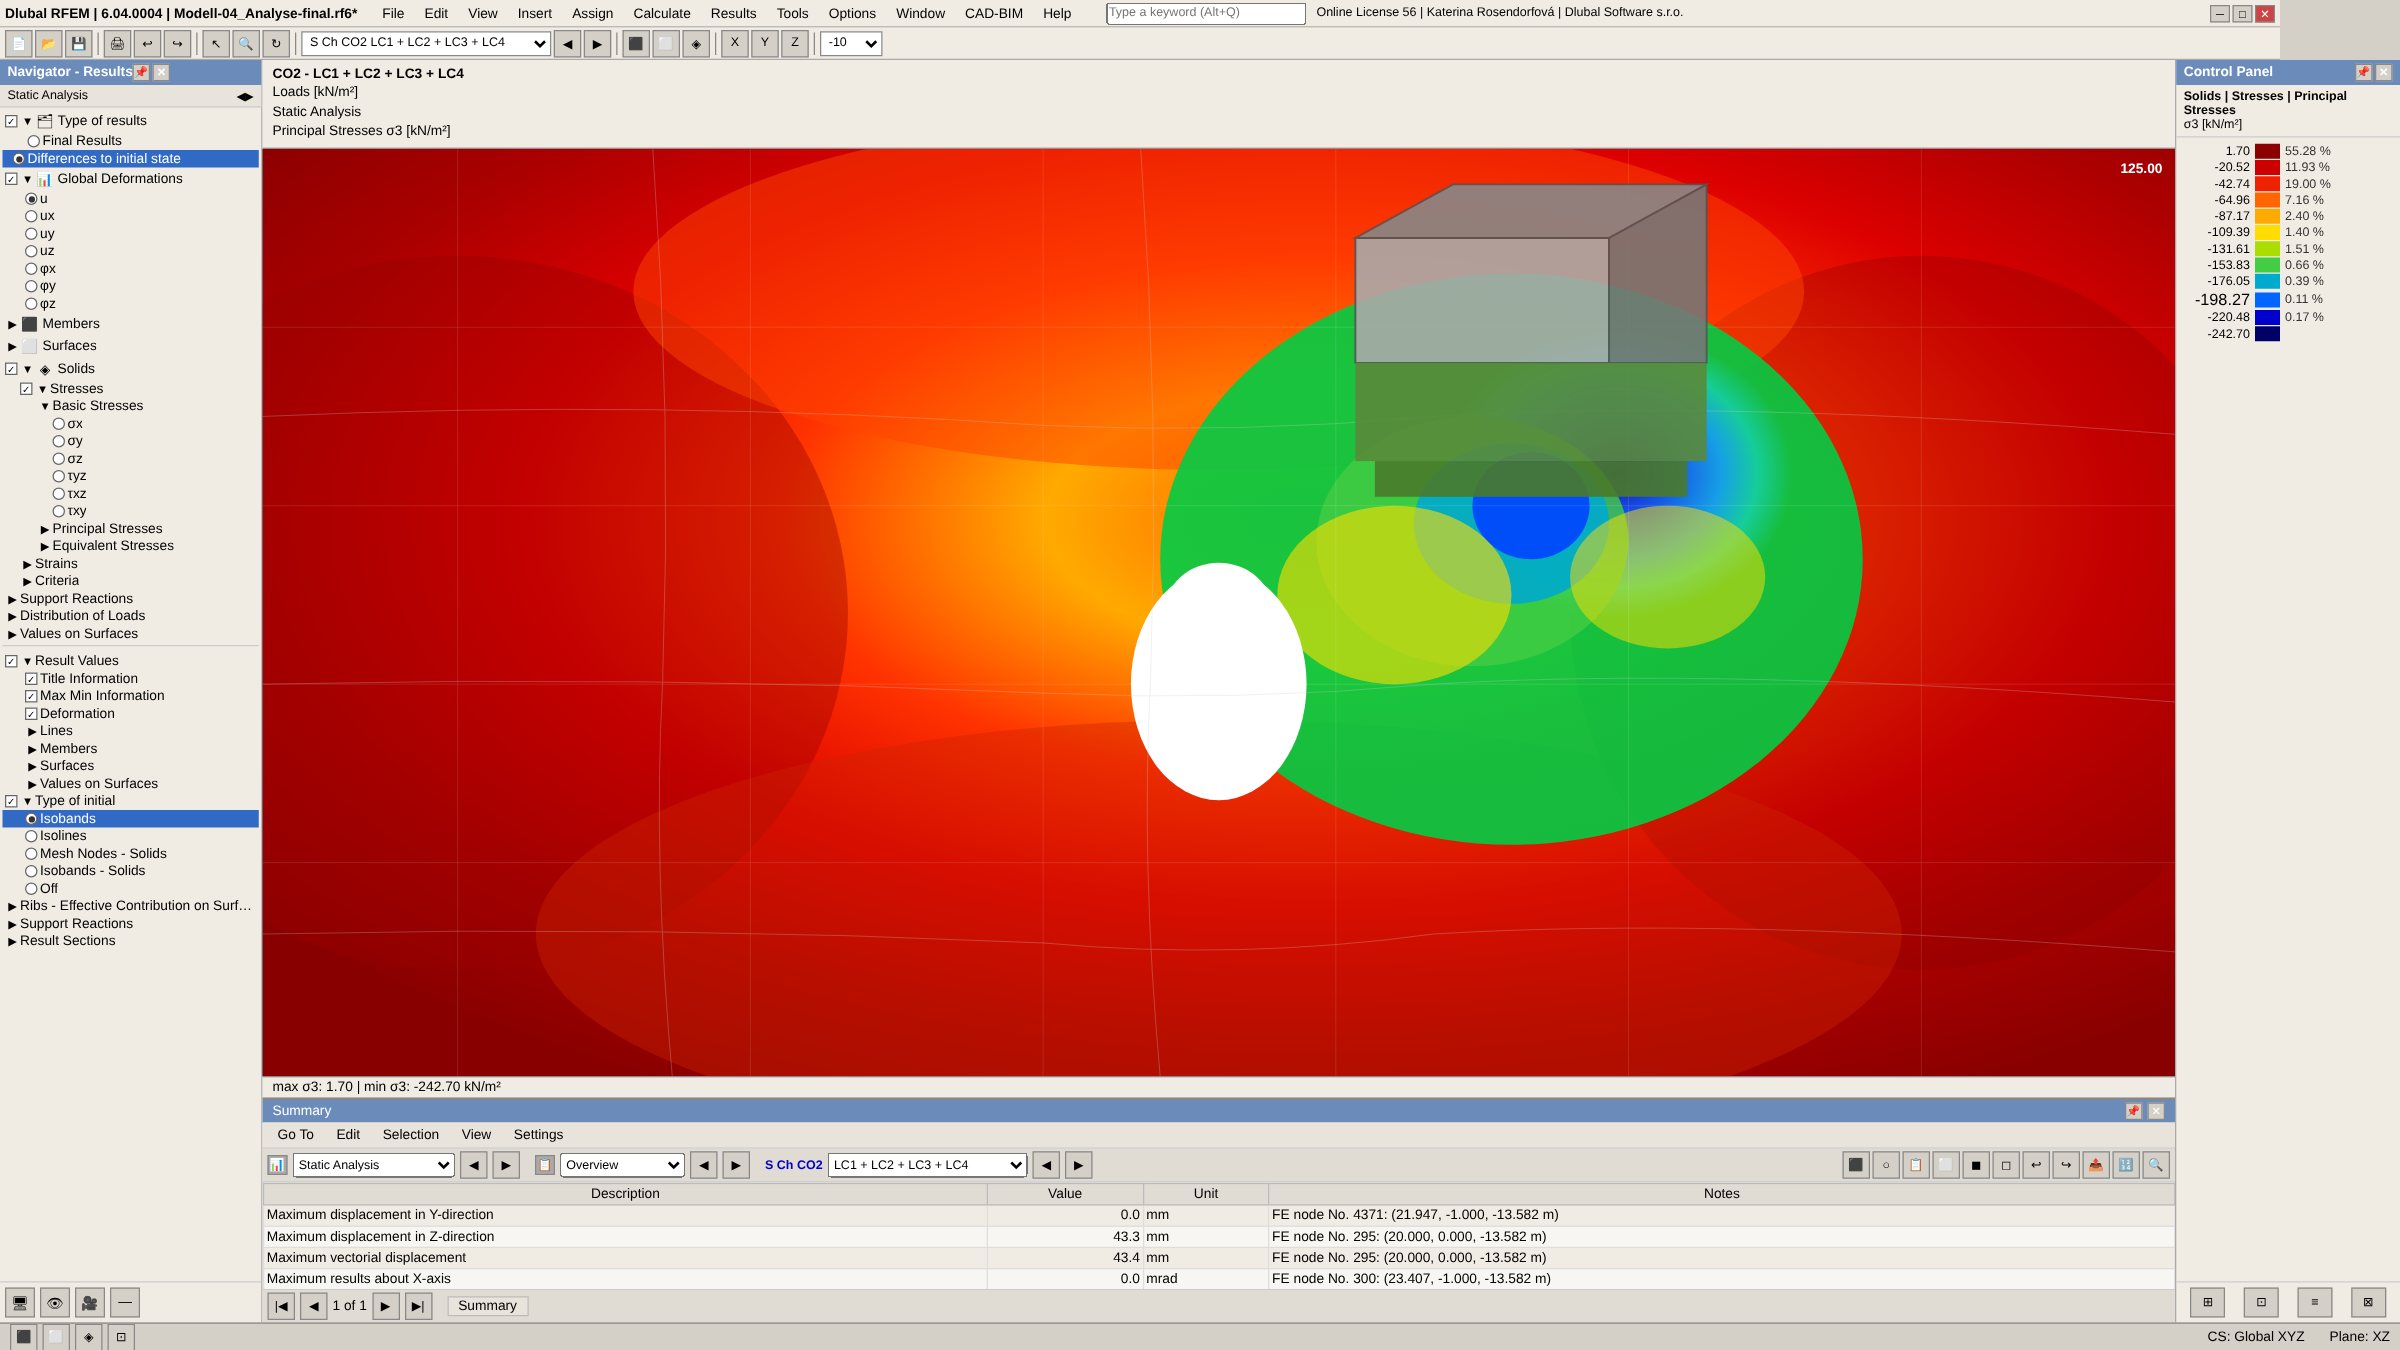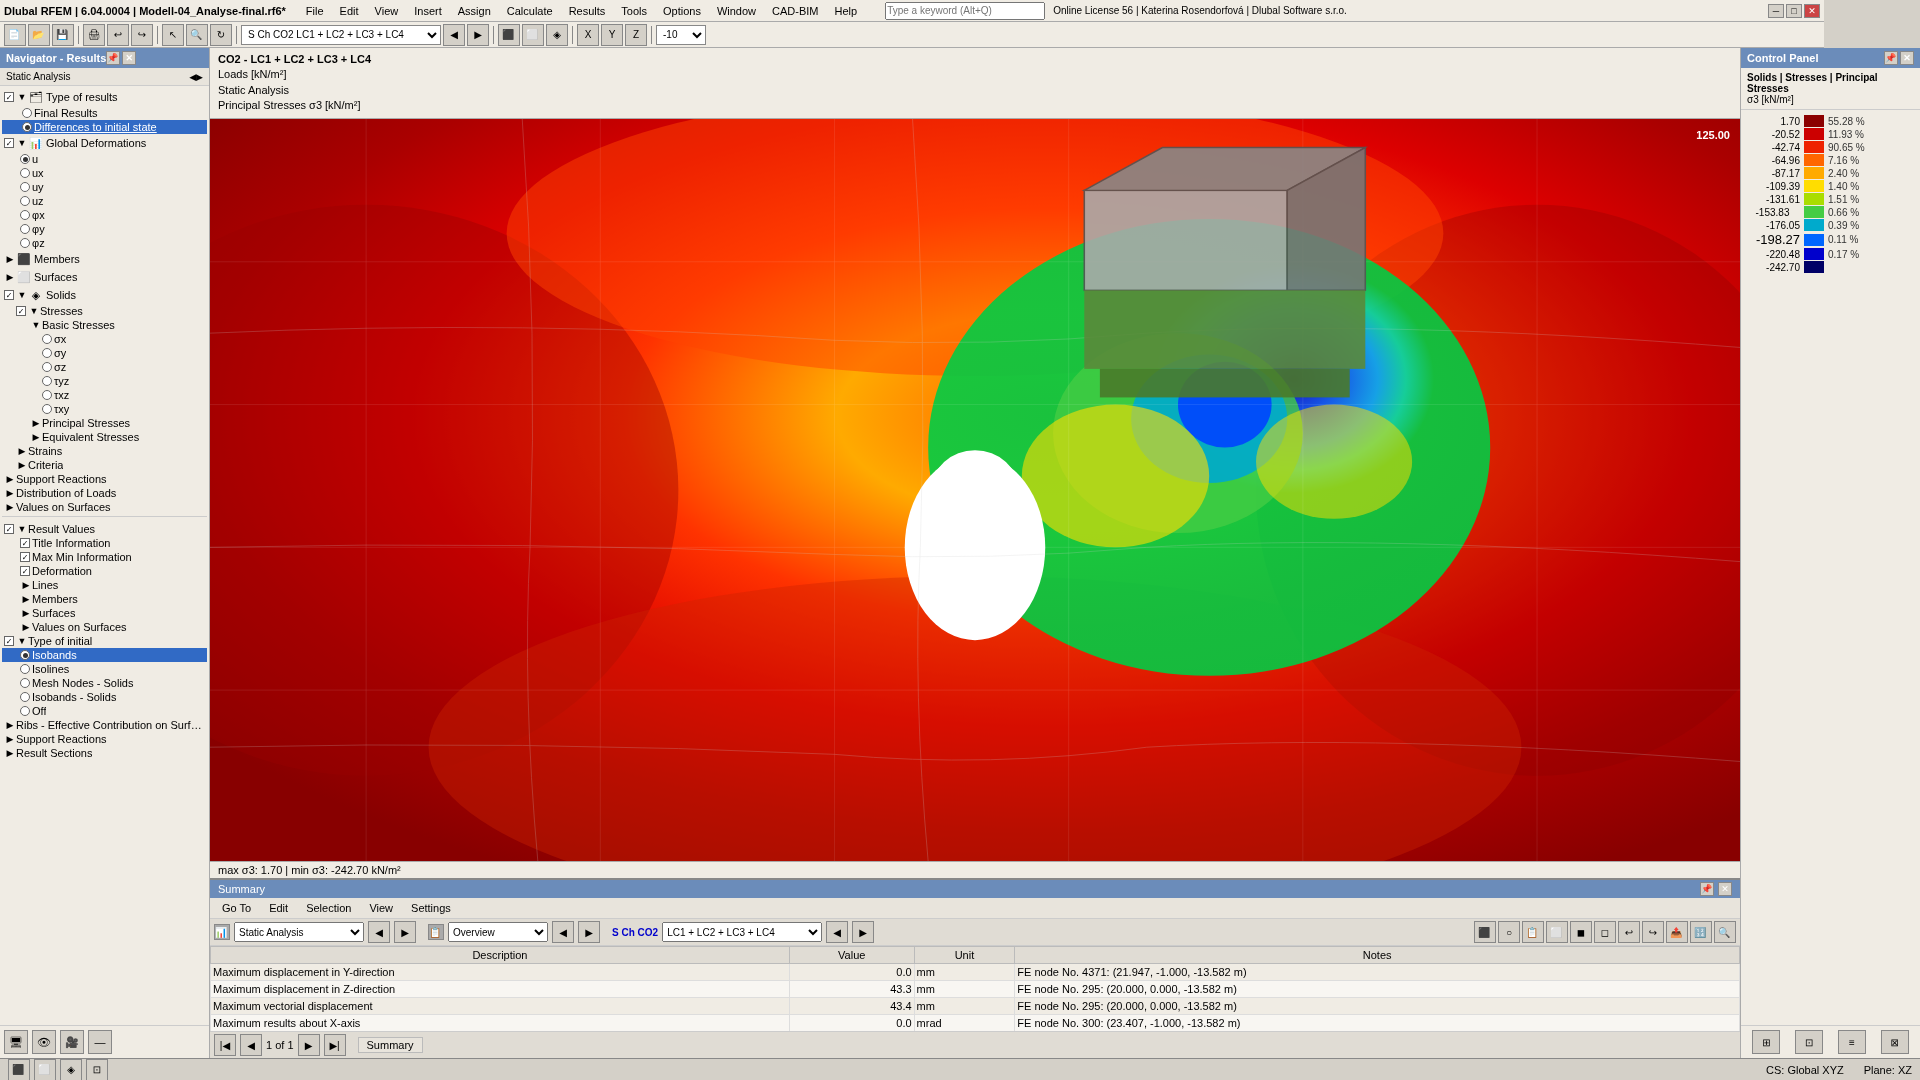--- a/index.html
+++ b/index.html
@@ -147,21 +147,21 @@
         <div class="tree-item">
           <div class="checkbox checked">✓</div>
           <div class="tree-expand">▼</div>
           <div class="tree-icon">🗂</div>
           <span class="tree-label">Type of results</span>
         </div>
         <div class="tree-item" style="padding-left:20px;">
           <div class="radio-dot"></div>
           <span class="tree-label">Final Results</span>
         </div>
-        <div class="tree-item selected" style="padding-left:20px;text-decoration:underline;">
+        <div class="tree-item selected" style="padding-left:8px;">
           <div class="radio-dot checked"></div>
           <span class="tree-label">Differences to initial state</span>
         </div>
 
         <div class="tree-item">
           <div class="checkbox checked">✓</div>
           <div class="tree-expand">▼</div>
           <div class="tree-icon">📊</div>
           <span class="tree-label">Global Deformations</span>
         </div>
@@ -571,21 +571,21 @@
       <span class="legend-pct">55.28 %</span>
     </div>
           <div class="legend-row">
       <span class="legend-val" style="font-size:10px;">-20.52</span>
       <div class="legend-color" style="background:#cc0000; width:20px; height:12px;"></div>
       <span class="legend-pct">11.93 %</span>
     </div>
           <div class="legend-row">
       <span class="legend-val" style="font-size:10px;">-42.74</span>
       <div class="legend-color" style="background:#ee2200; width:20px; height:12px;"></div>
-      <span class="legend-pct">90.65 %</span>
+      <span class="legend-pct">19.00 %</span>
     </div>
           <div class="legend-row">
       <span class="legend-val" style="font-size:10px;">-64.96</span>
       <div class="legend-color" style="background:#ff6600; width:20px; height:12px;"></div>
       <span class="legend-pct">7.16 %</span>
     </div>
           <div class="legend-row">
       <span class="legend-val" style="font-size:10px;">-87.17</span>
       <div class="legend-color" style="background:#ffaa00; width:20px; height:12px;"></div>
       <span class="legend-pct">2.40 %</span>
@@ -594,21 +594,21 @@
       <span class="legend-val" style="font-size:10px;">-109.39</span>
       <div class="legend-color" style="background:#ffdd00; width:20px; height:12px;"></div>
       <span class="legend-pct">1.40 %</span>
     </div>
           <div class="legend-row">
       <span class="legend-val" style="font-size:10px;">-131.61</span>
       <div class="legend-color" style="background:#aadd00; width:20px; height:12px;"></div>
       <span class="legend-pct">1.51 %</span>
     </div>
           <div class="legend-row">
-      <span class="legend-val" style="font-size:10px;text-align:center;">-153.83</span>
+      <span class="legend-val" style="font-size:10px;">-153.83</span>
       <div class="legend-color" style="background:#44cc44; width:20px; height:12px;"></div>
       <span class="legend-pct">0.66 %</span>
     </div>
           <div class="legend-row">
       <span class="legend-val" style="font-size:10px;">-176.05</span>
       <div class="legend-color" style="background:#00aacc; width:20px; height:12px;"></div>
       <span class="legend-pct">0.39 %</span>
     </div>
           <div class="legend-row">
       <span class="legend-val" style="font-size:13px;">-198.27</span>

